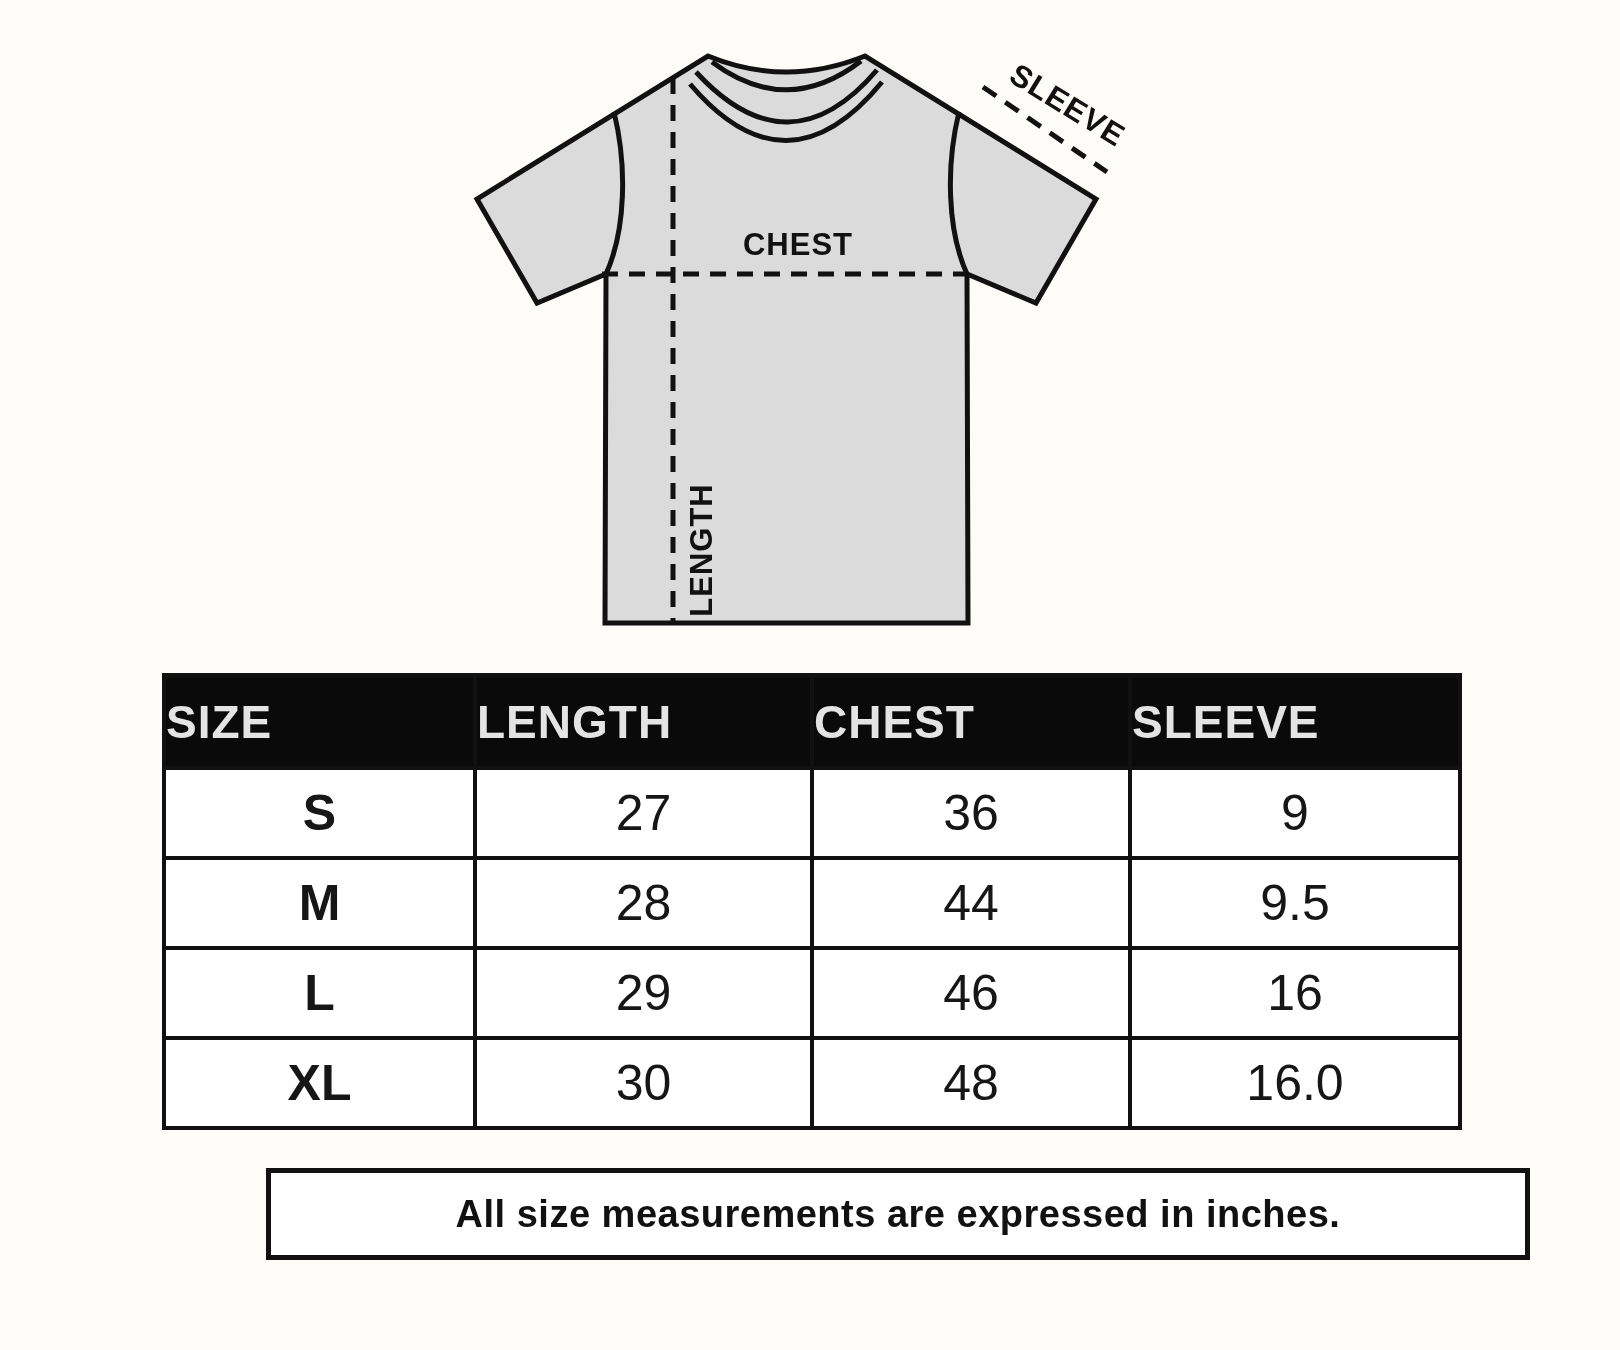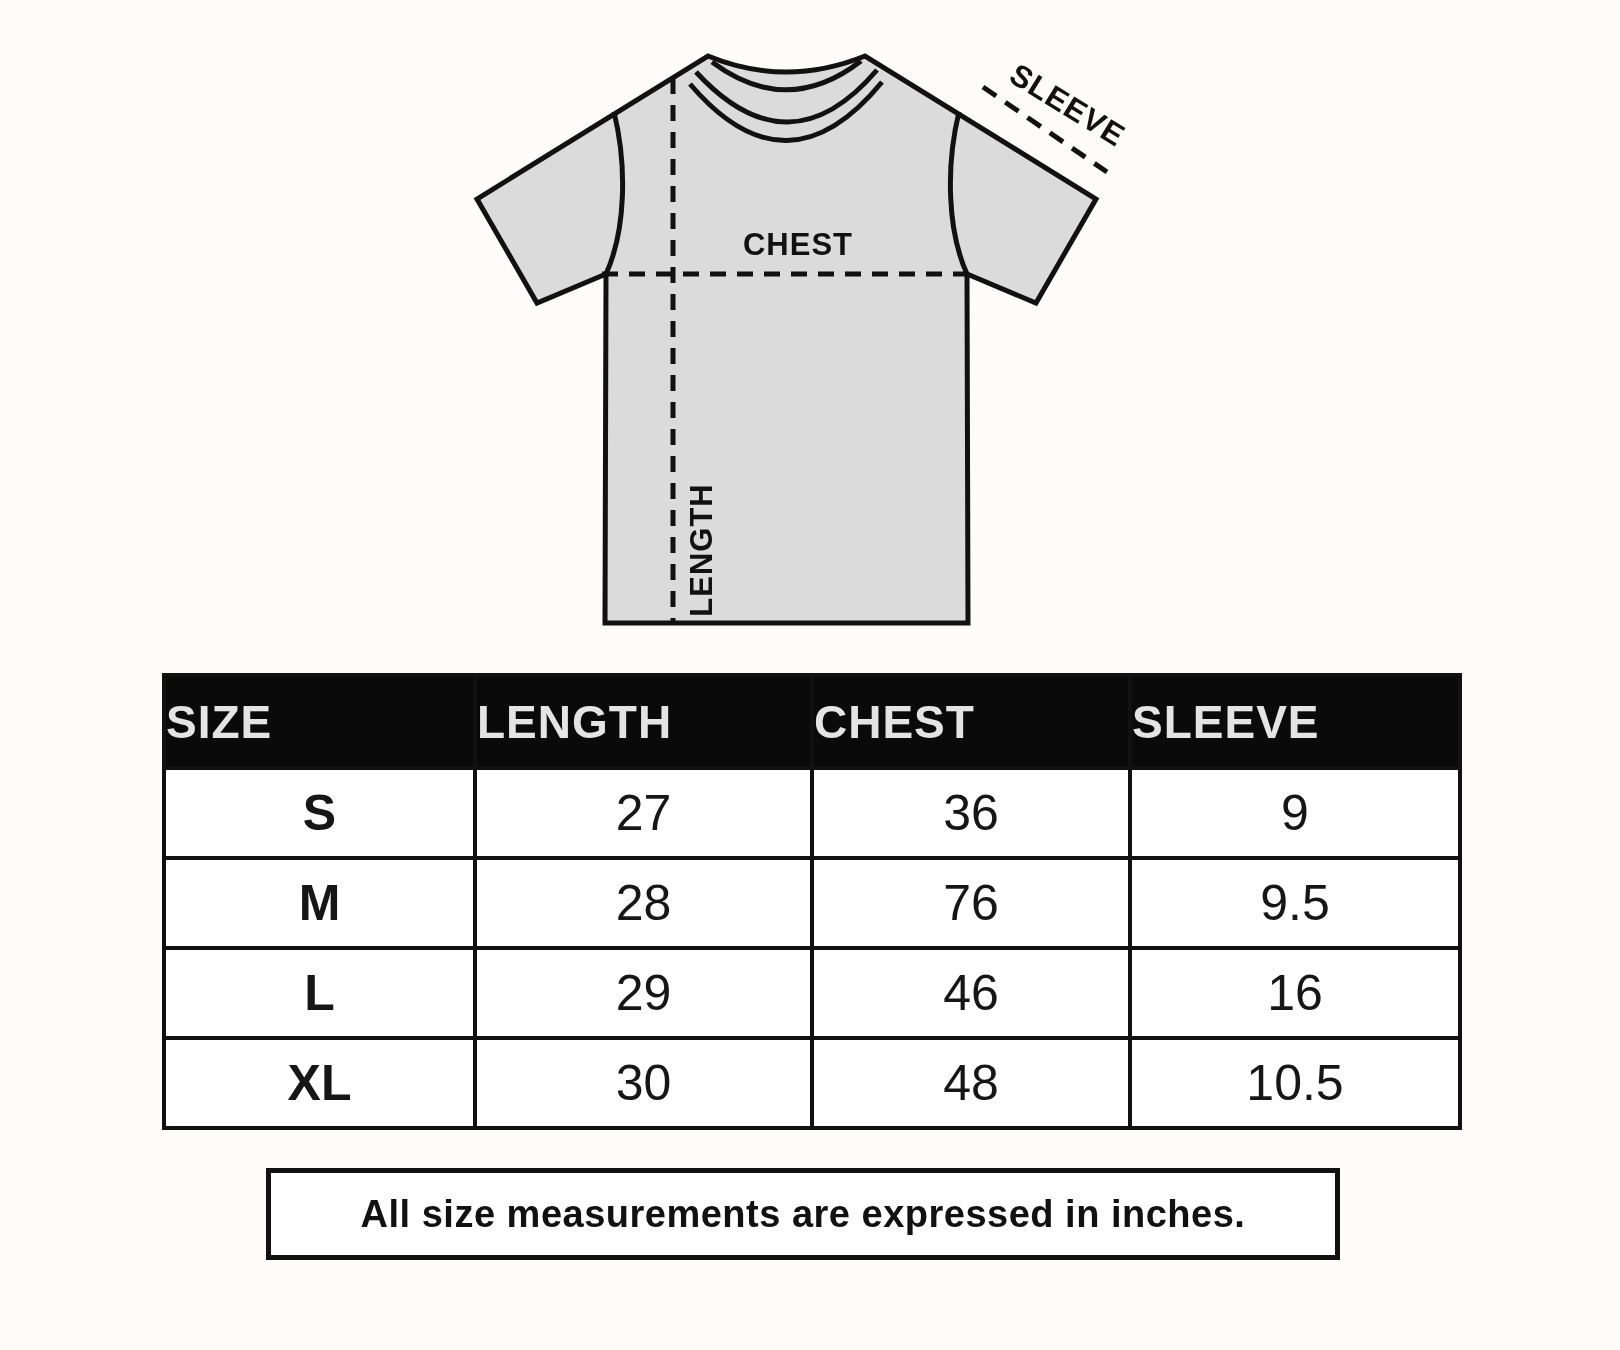--- a/index.html
+++ b/index.html
@@ -53,21 +53,21 @@
     height:90px;
     border:4px solid var(--line);
     text-align:center;
     vertical-align:middle;
   }
   .size-table td.size-col{font-weight:bold;}
   
   .note-box{
     position:absolute;
     left:266px;top:1168px;
-    width:1074px;height:92px;
+    width:1264px;height:92px;
     border:5px solid var(--line);
     background:#ffffff;
     display:flex;align-items:center;justify-content:center;
   }
   .note-text{
     font-size:38px;
     font-weight:bold;
     color:var(--line);
     letter-spacing:0.5px;
   }
@@ -125,34 +125,34 @@
     <tbody>
       <tr>
         <td class="size-col">S</td>
         <td>27</td>
         <td>36</td>
         <td>9</td>
       </tr>
       <tr>
         <td class="size-col">M</td>
         <td>28</td>
-        <td>76</td>
+        <td>44</td>
         <td>9.5</td>
       </tr>
       <tr>
         <td class="size-col">L</td>
         <td>29</td>
         <td>46</td>
         <td>16</td>
       </tr>
       <tr>
         <td class="size-col">XL</td>
         <td>30</td>
         <td>48</td>
-        <td>10.5</td>
+        <td>16.0</td>
       </tr>
     </tbody>
   </table>
 
   <div class="note-box">
     <span class="note-text">All size measurements are expressed in inches.</span>
   </div>
 
 </div>
 

